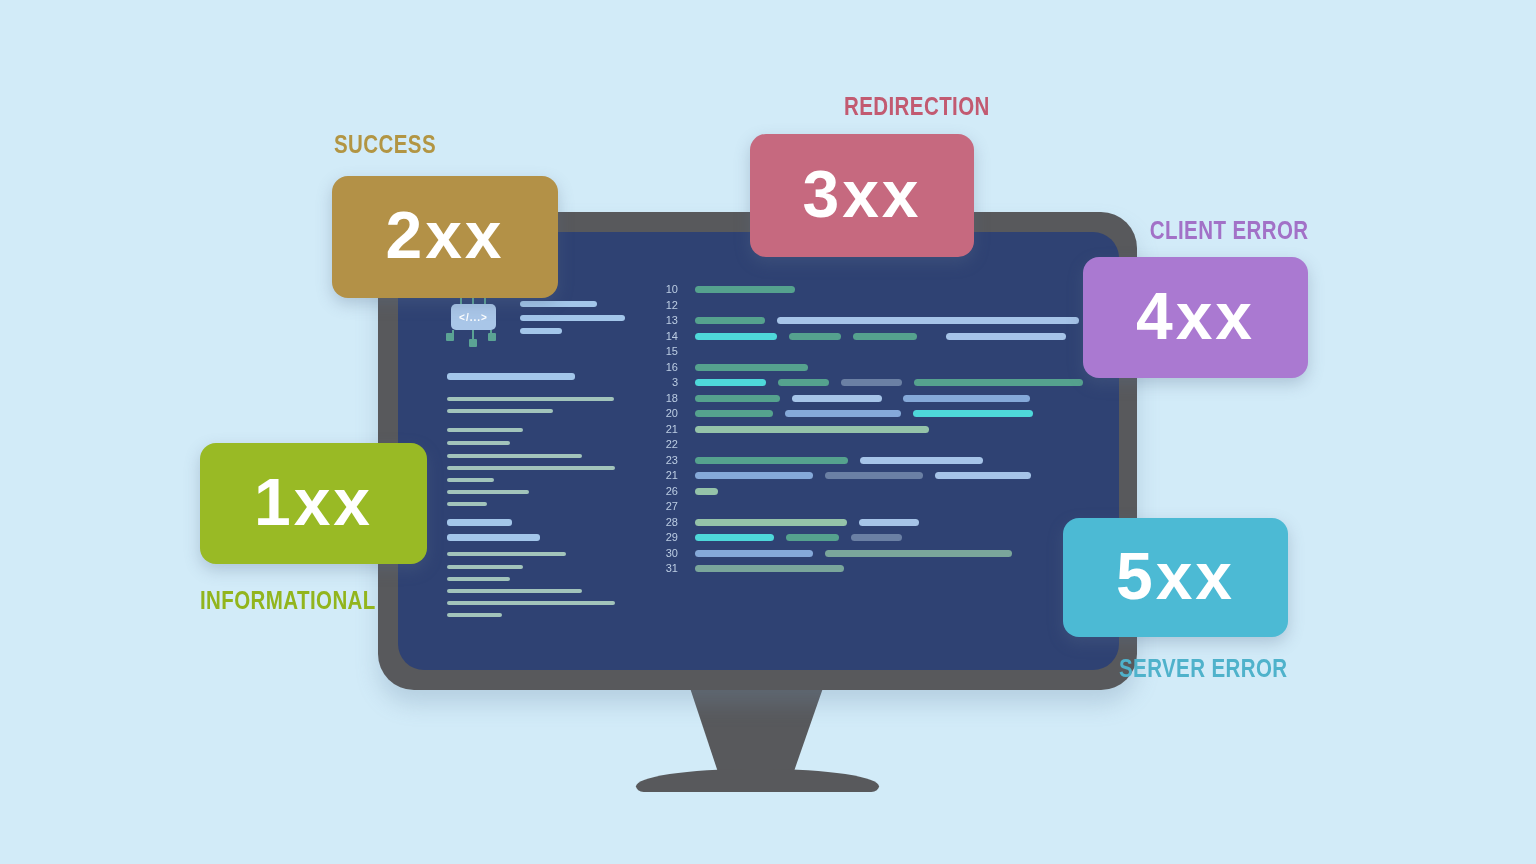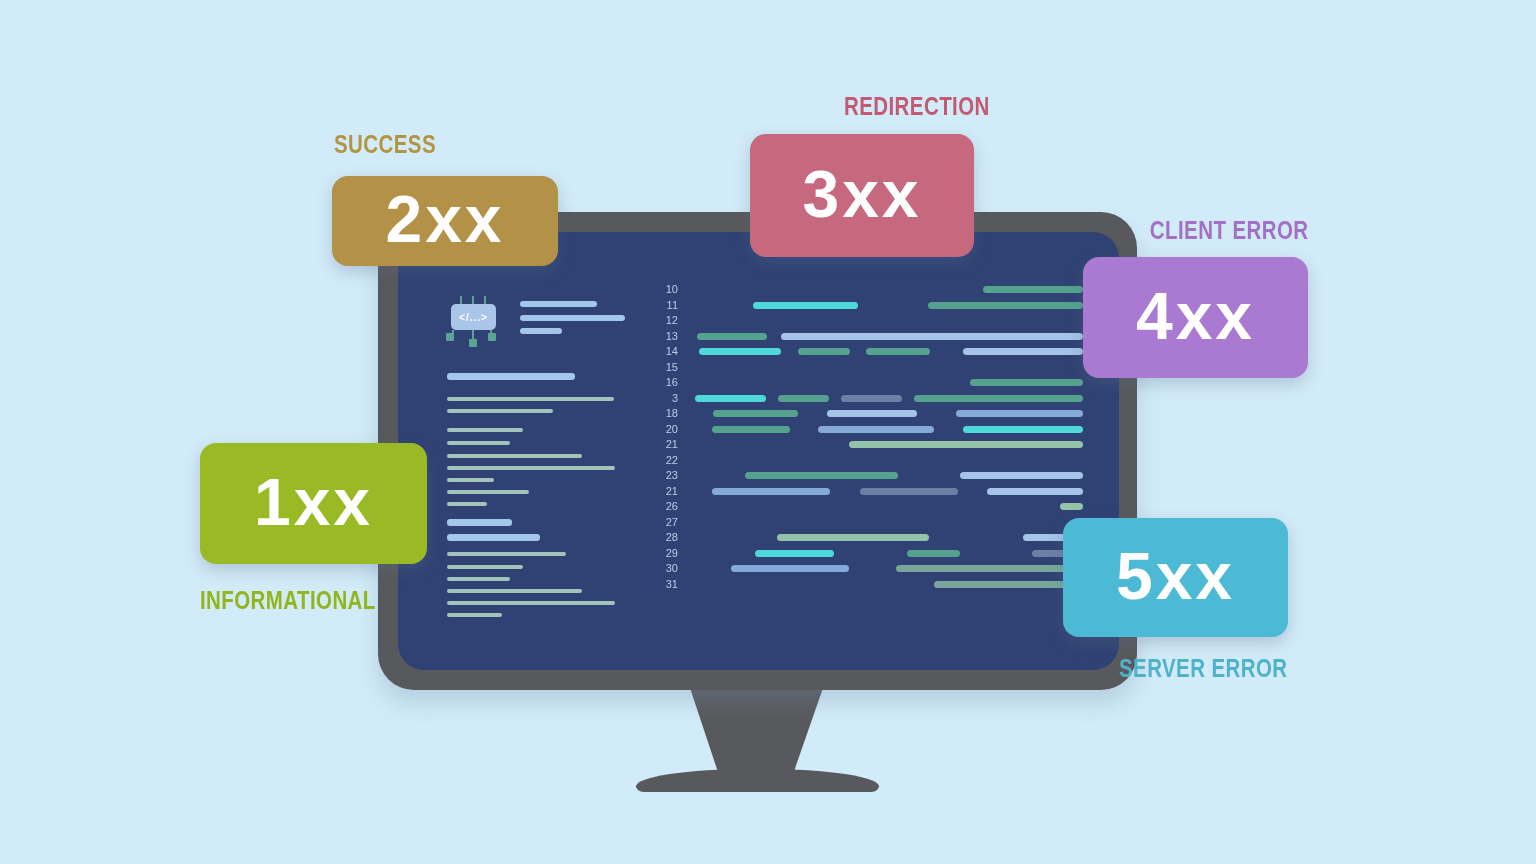--- a/index.html
+++ b/index.html
@@ -34,31 +34,31 @@
   .sq1{left:446px;top:333px}
   .sq2{left:469px;top:339px}
   .sq3{left:488px;top:333px}
 
   
   .icon-lines{left:520px;top:301px;}
   .icon-lines .lline{border-radius:3px;}
   .left-lines{left:447px;top:373px;}
   .lline{border-radius:3px;}
   .code-rows{left:656px;top:282px;}
-  .code-row{display:flex;align-items:center;height:15.5px;justify-content:space-between;}
+  .code-row{display:flex;align-items:center;height:15.5px;}
   .line-no{width:22px;text-align:right;font-size:11px;color:#bccde3;margin-right:17px;
     flex:0 0 22px;line-height:15.5px;}
   .seg{height:7px;border-radius:4px;margin-right:12px;flex:0 0 auto;}
 
   
   .badge{display:flex;align-items:center;justify-content:center;border-radius:16px;
     color:#fff;font-weight:bold;font-size:66px;letter-spacing:3px;
     box-shadow:0 6px 16px rgba(90,110,140,.30);padding-bottom:4px;box-sizing:border-box;}
   .badge-1xx{left:200px;top:443px;width:227px;height:121px;}
-  .badge-2xx{left:332px;top:176px;width:226px;height:90px;}
+  .badge-2xx{left:332px;top:176px;width:226px;height:122px;}
   .badge-3xx{left:750px;top:134px;width:224px;height:123px;}
   .badge-4xx{left:1083px;top:257px;width:225px;height:121px;}
   .badge-5xx{left:1063px;top:518px;width:225px;height:119px;}
 
   .cat-label{font-size:25px;font-weight:bold;white-space:nowrap;letter-spacing:.5px;}
   .label-success{left:334px;top:130px;transform:scaleX(.82);transform-origin:left center;}
   .label-redirection{left:844px;top:92px;transform:scaleX(.82);transform-origin:left center;}
   .label-clienterror{right:228px;top:216px;transform:scaleX(.82);transform-origin:right center;}
   .label-servererror{right:248px;top:654px;transform:scaleX(.82);transform-origin:right center;}
   .label-informational{left:200px;top:586px;transform:scaleX(.82);transform-origin:left center;}
@@ -108,25 +108,20 @@
       <div class="lline" style="width: 135px; height: 4px; margin-top: 8px; background: rgb(162, 196, 187);"></div>
       <div class="lline" style="width: 168px; height: 4px; margin-top: 8px; background: rgb(162, 196, 187);"></div>
       <div class="lline" style="width: 55px; height: 4px; margin-top: 8px; background: rgb(162, 196, 187);"></div>
     </div>
   <div class="abs code-rows">
       <div class="code-row">
         <span class="line-no">10</span>
         <span class="seg" style="width: 100px; background: rgb(85, 162, 142);"></span>
       </div>
       <div class="code-row">
-        <span class="line-no">11</span>
-        <span class="seg" style="width: 105px; background: rgb(78, 216, 218);"></span>
-        <span class="seg" style="width: 155px; background: rgb(85, 162, 142);"></span>
-      </div>
-      <div class="code-row">
         <span class="line-no">12</span>
       </div>
       <div class="code-row">
         <span class="line-no">13</span>
         <span class="seg" style="width: 70px; background: rgb(85, 162, 142);"></span>
         <span class="seg" style="width: 302px; background: rgb(166, 196, 232);"></span>
       </div>
       <div class="code-row">
         <span class="line-no">14</span>
         <span class="seg" style="width: 82px; background: rgb(78, 216, 218);"></span>

